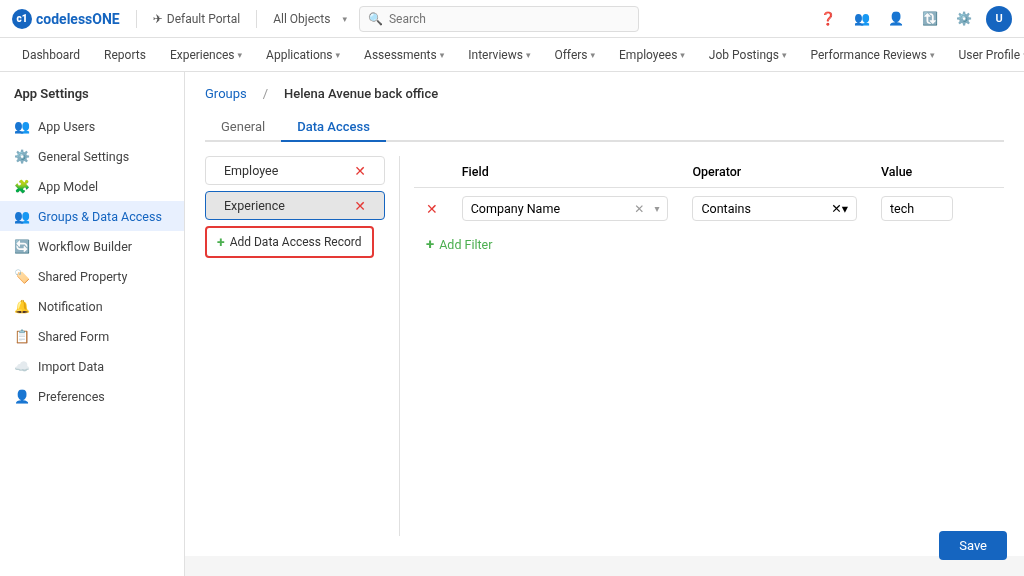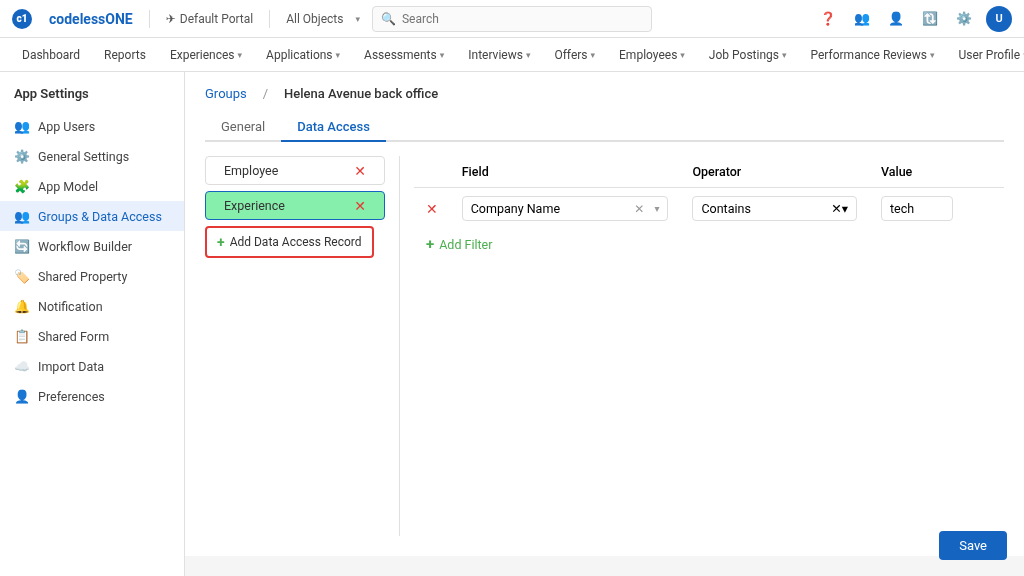--- a/index.html
+++ b/index.html
@@ -11,21 +11,21 @@
       border-bottom: 1px solid #e0e0e0;
       height: 38px;
       display: flex;
       align-items: center;
       padding: 0 12px;
       gap: 12px;
     }
     .logo {
       display: flex;
       align-items: center;
-      gap: 17px;
+      gap: 4px;
       font-weight: 700;
       font-size: 14px;
       color: #1565c0;
       white-space: nowrap;
     }
     .logo-icon {
       width: 20px;
       height: 20px;
       background: #1565c0;
       border-radius: 50%;
@@ -234,21 +234,21 @@
       padding: 6px 18px;
       border: 1px solid #ddd;
       border-radius: 4px;
       margin-bottom: 6px;
       font-size: 12.5px;
       color: #333;
       background: #fff;
     }
     .record-item.selected {
       border-color: #1565c0;
-      background: #86efac;
+      background: #e5e5e5;
     }
     .record-item .remove-x {
       color: #e53935;
       cursor: pointer;
       font-size: 14px;
       line-height: 1;
     }
     .add-record-btn {
       display: flex;
       align-items: center;

